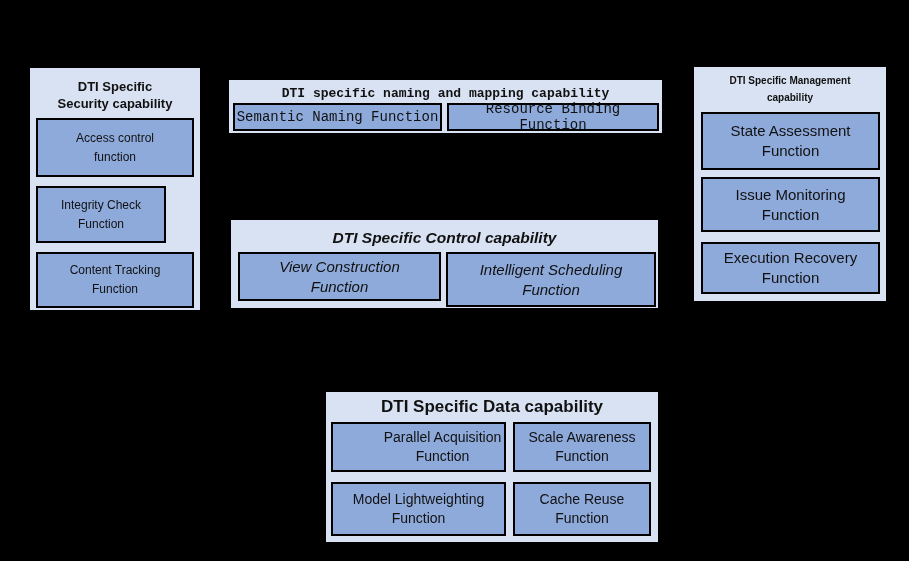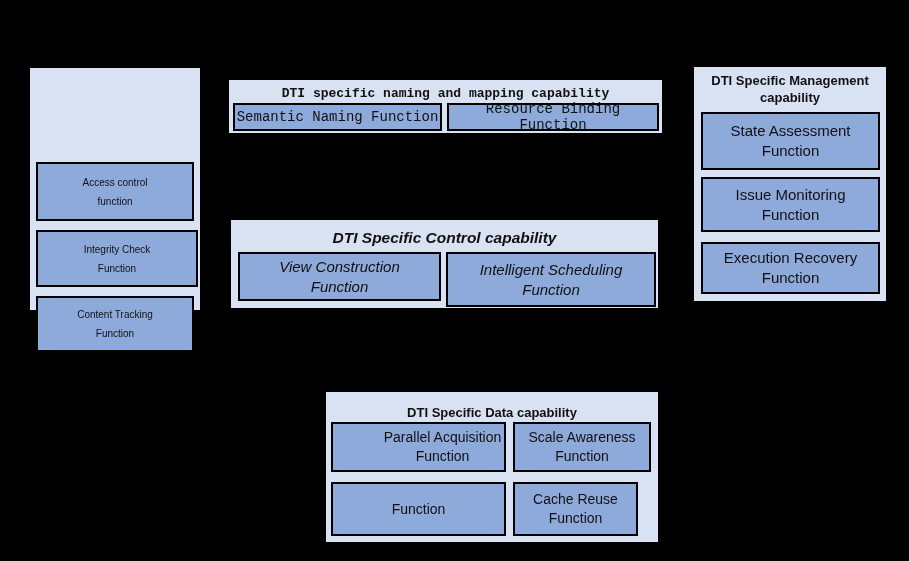--- a/index.html
+++ b/index.html
@@ -36,39 +36,43 @@
     flex-direction: column;
     align-items: center;
     justify-content: center;
     text-align: center;
     line-height: 19px;
     color: var(--text, #111);
   }
   .sec-title   { font-size: 13px; margin-top: 10px; }
   .nam-title   { font-size: 13px; margin-top: 5px; }
   .ctl-title   { font-size: 15.5px; margin-top: 8px; line-height: 19px; }
-  .mgm-title   { font-size: 13px; margin-top: 5px; }
-  .dat-title   { font-size: 13px; margin-top: 12px; }
-  .sec-fn { font-size: 10px; margin-top: 44px; }
+  .mgm-title   { font-size: 10px; margin-top: 5px; }
+  .dat-title   { font-size: 17px; margin-top: 6px; }
+  .sec-fn { font-size: 12px; }
   .nam-fn { font-size: 14px; line-height: 16px; }
   .ctl-fn { font-size: 15px; line-height: 20px; }
   .mgm-fn { font-size: 15px; line-height: 20px; }
   .dat-fn { font-size: 14px; }
 </style>
 </head>
 <body>
 
 <div class="canvas">
 
   <section class="group" style="left:28px; top:66px; width:174px; height:246px;">
+    <div class="g-title sec-title">
+      <div>DTI Specific</div>
+      <div>Security capability</div>
+    </div>
     <div class="fn sec-fn" style="left:6px; top:50px; width:158px; height:59px;">
       <div>Access control</div>
       <div>function</div>
     </div>
-    <div class="fn sec-fn" style="left:6px; top:118px; width:162px; height:57px;">
+    <div class="fn sec-fn" style="left:6px; top:118px; width:130px; height:57px;">
       <div>Integrity Check</div>
       <div>Function</div>
     </div>
     <div class="fn sec-fn" style="left:6px; top:184px; width:158px; height:56px;">
       <div>Content Tracking</div>
       <div>Function</div>
     </div>
   </section>
 
   <section class="group" style="left:227px; top:78px; width:437px; height:57px;font-family:Liberation Mono, monospace;">
@@ -122,21 +126,22 @@
     </div>
     <div class="fn dat-fn" style="left:5px; top:30px; width:175px; height:50px;padding-left:48px;">
       <div>Parallel Acquisition</div>
       <div>Function</div>
     </div>
     <div class="fn dat-fn" style="left:187px; top:30px; width:138px; height:50px;">
       <div>Scale Awareness</div>
       <div>Function</div>
     </div>
     <div class="fn dat-fn" style="left:5px; top:90px; width:175px; height:54px;">
+      <div>Model Lightweighting</div>
       <div>Function</div>
     </div>
-    <div class="fn dat-fn" style="left:187px; top:90px; width:125px; height:54px;">
+    <div class="fn dat-fn" style="left:187px; top:90px; width:138px; height:54px;">
       <div>Cache Reuse</div>
       <div>Function</div>
     </div>
   </section>
 
 </div>
 
 </body></html>

